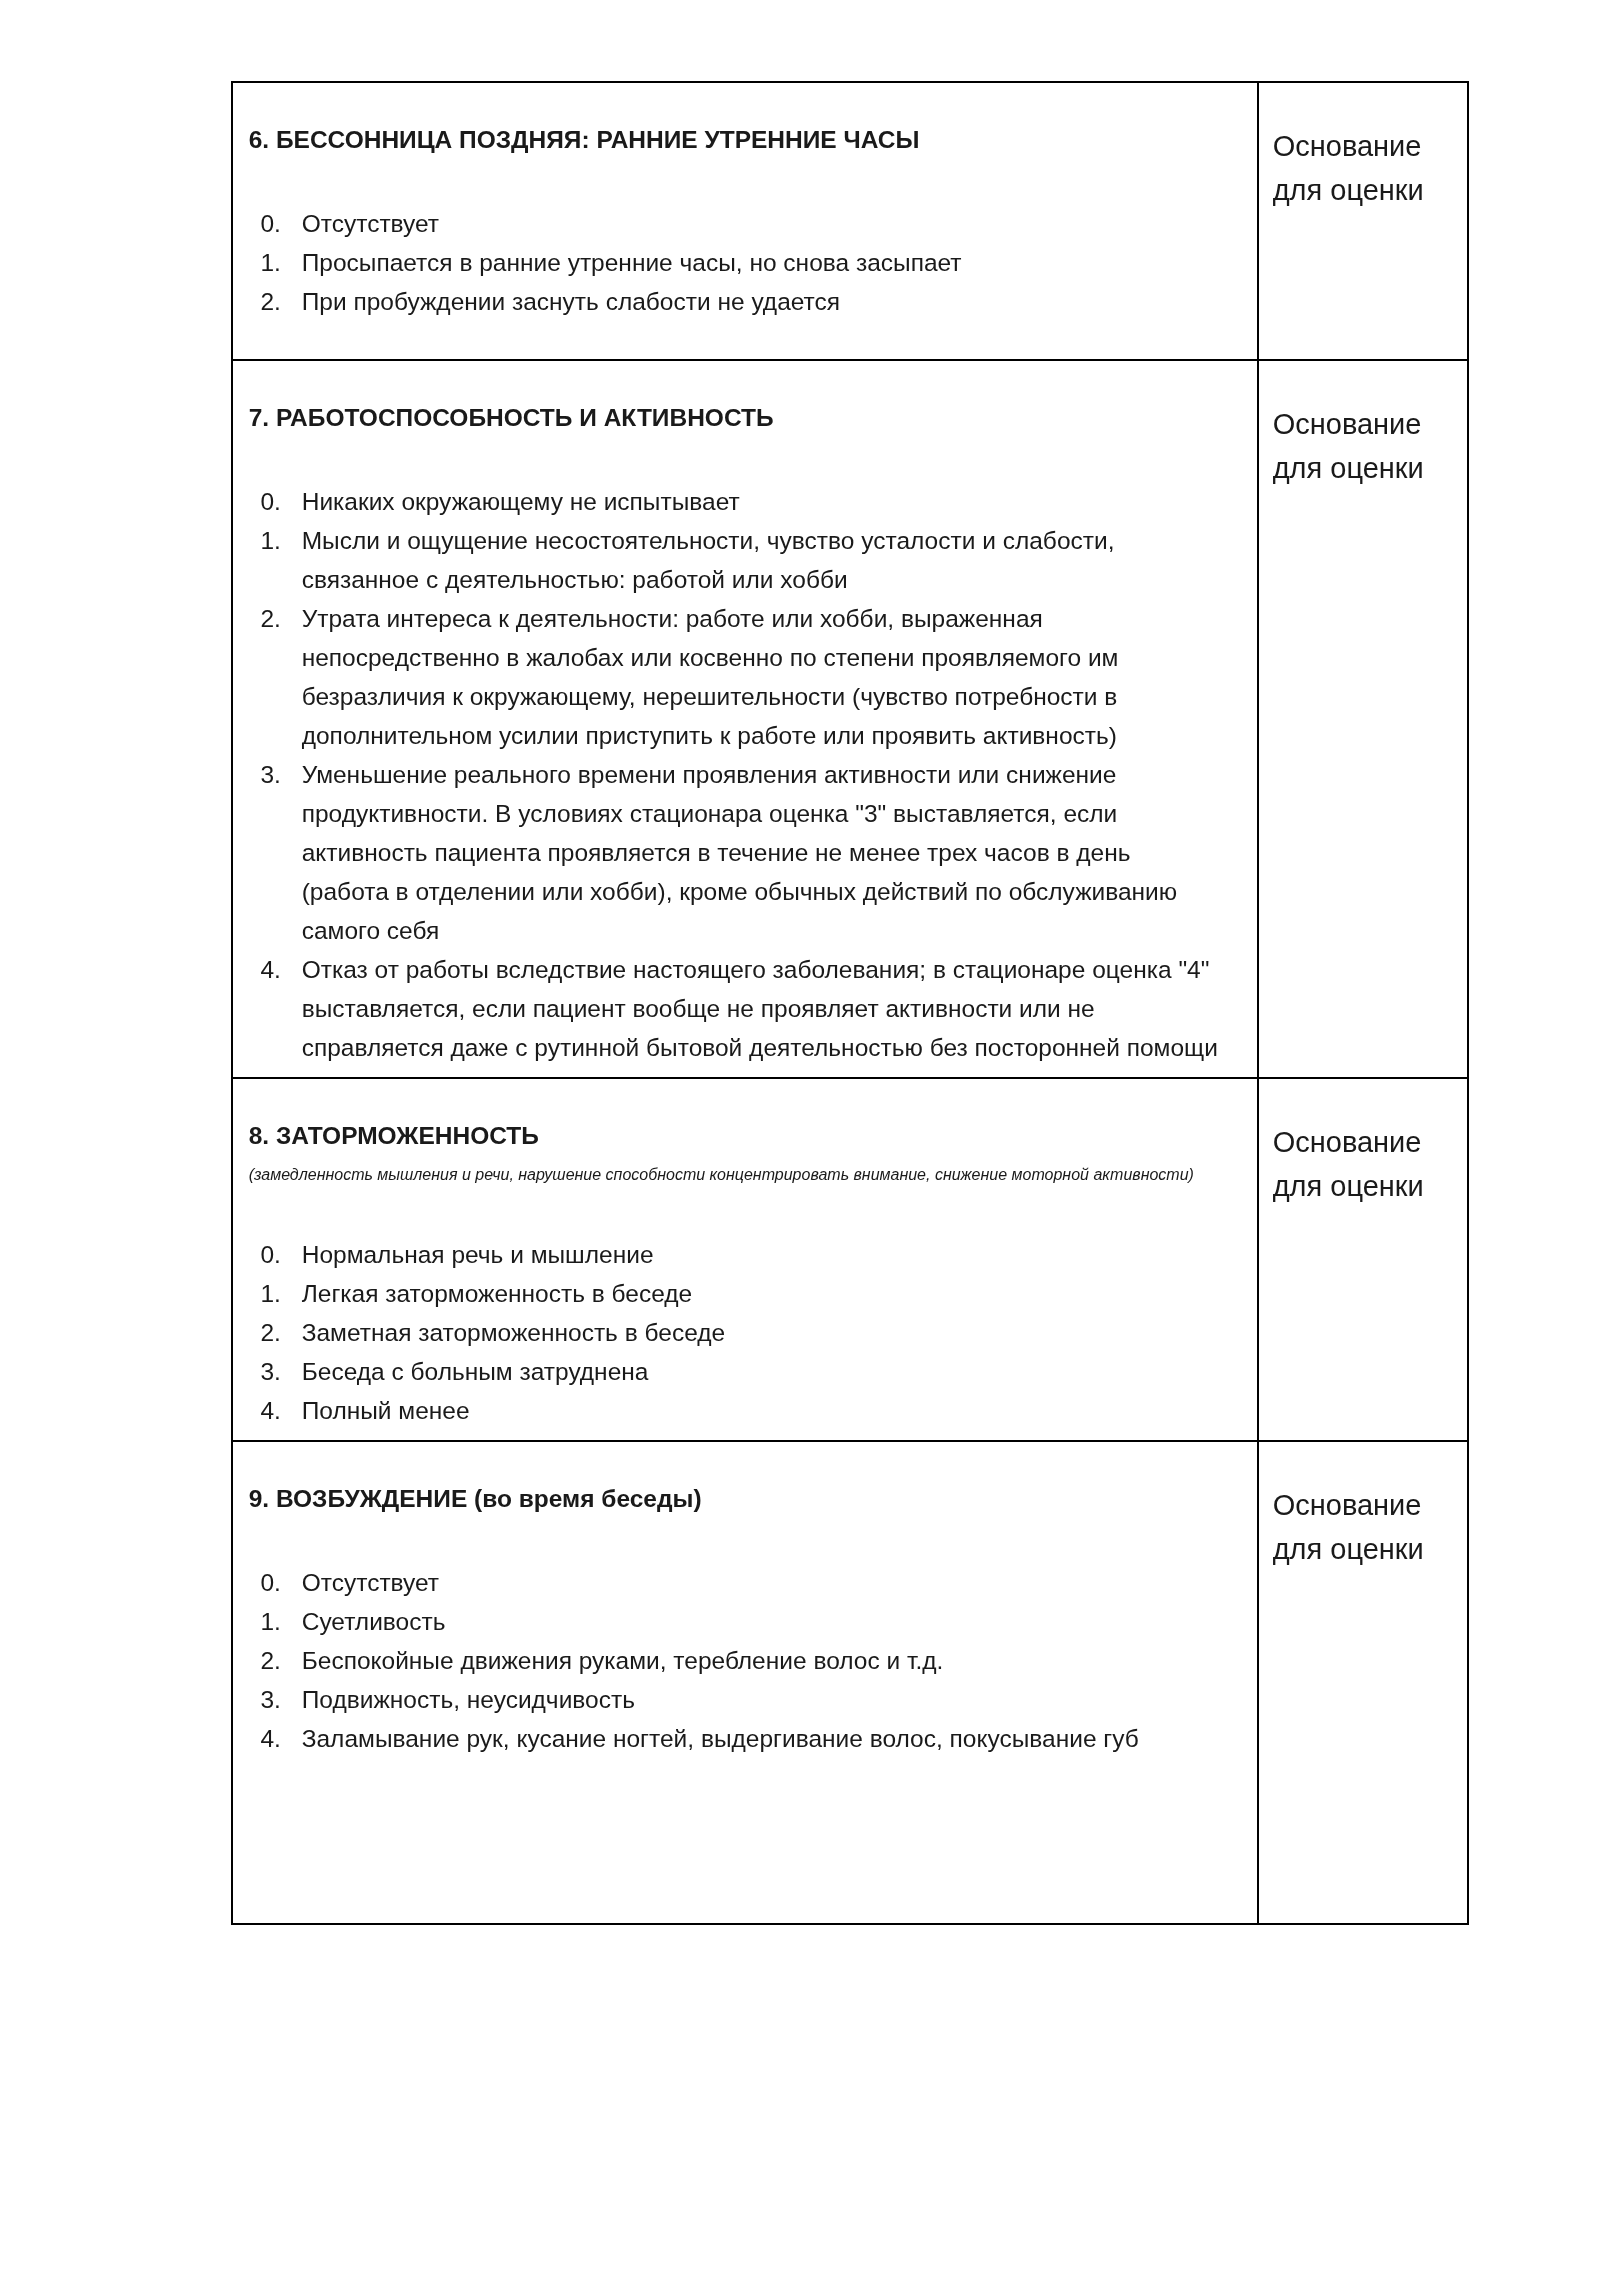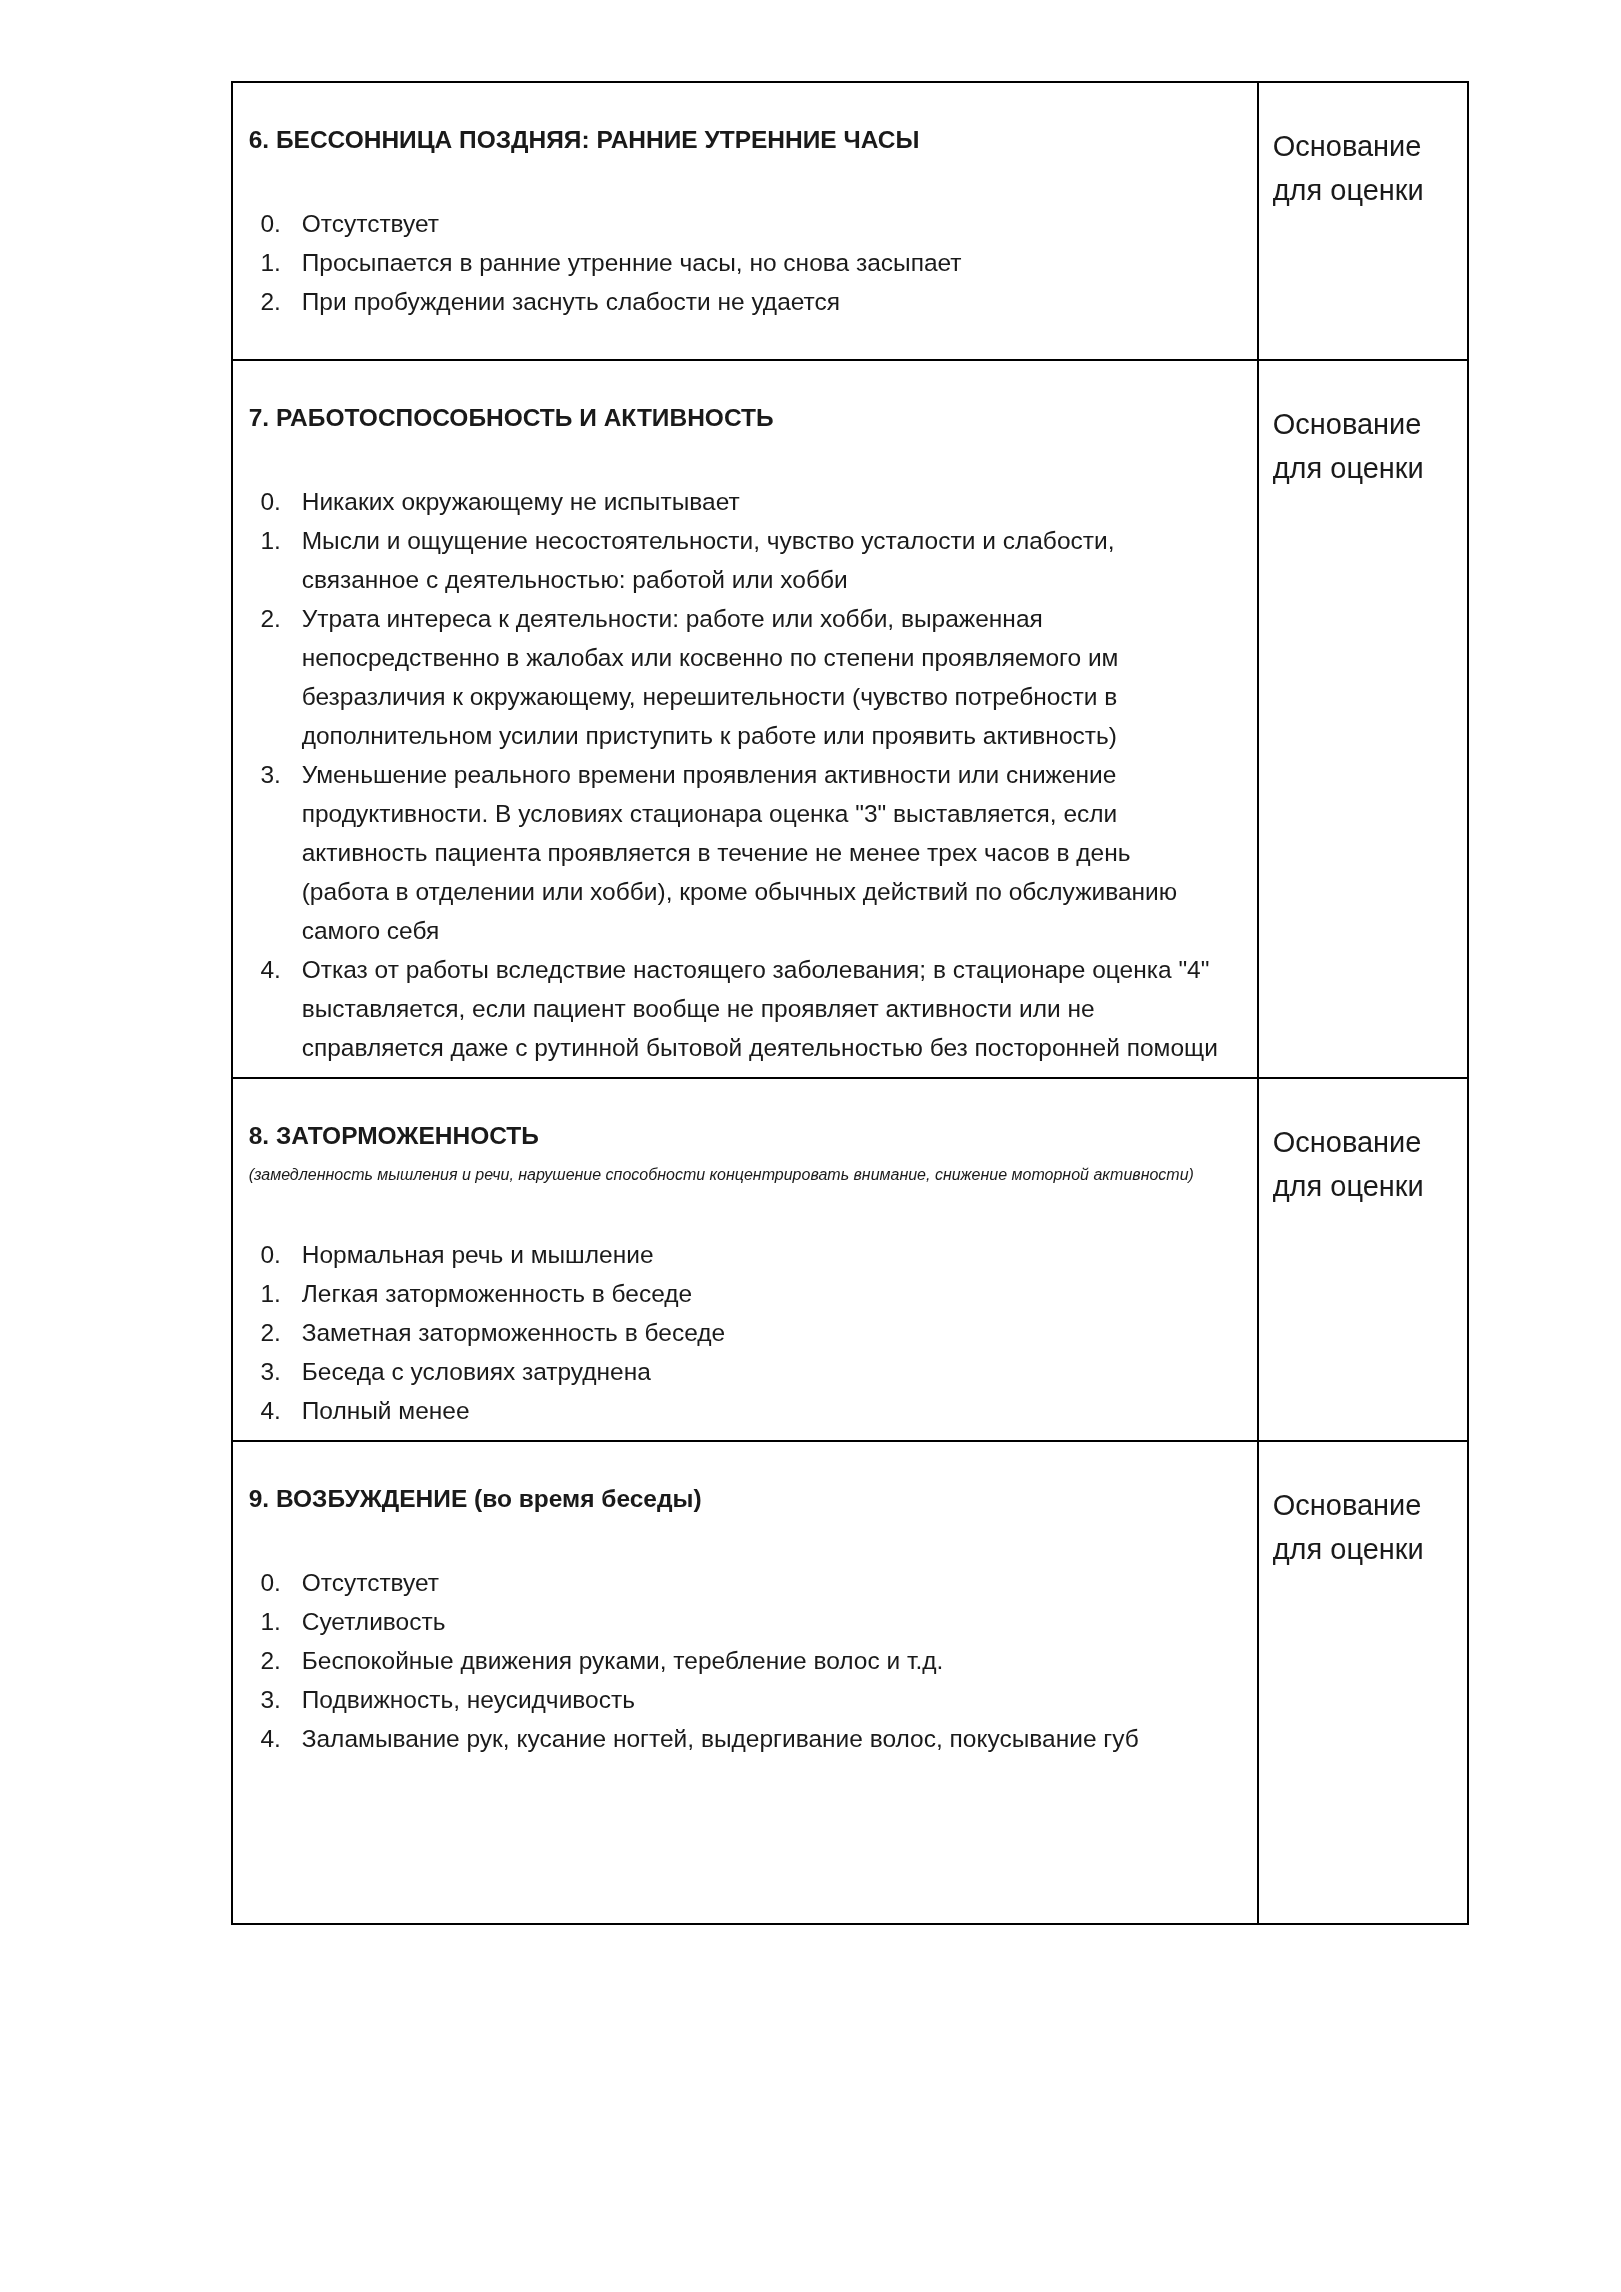--- a/index.html
+++ b/index.html
@@ -149,21 +149,21 @@
           <li>
             <span class="item-num">1.</span>
             <span class="item-text">Легкая заторможенность в беседе</span>
           </li>
           <li>
             <span class="item-num">2.</span>
             <span class="item-text">Заметная заторможенность в беседе</span>
           </li>
           <li>
             <span class="item-num">3.</span>
-            <span class="item-text">Беседа с условиях затруднена</span>
+            <span class="item-text">Беседа с больным затруднена</span>
           </li>
           <li>
             <span class="item-num">4.</span>
             <span class="item-text">Полный менее</span>
           </li>
         </ol>
       </td>
       <td class="cell-basis">
         <div>Основание для оценки</div>
       </td>

